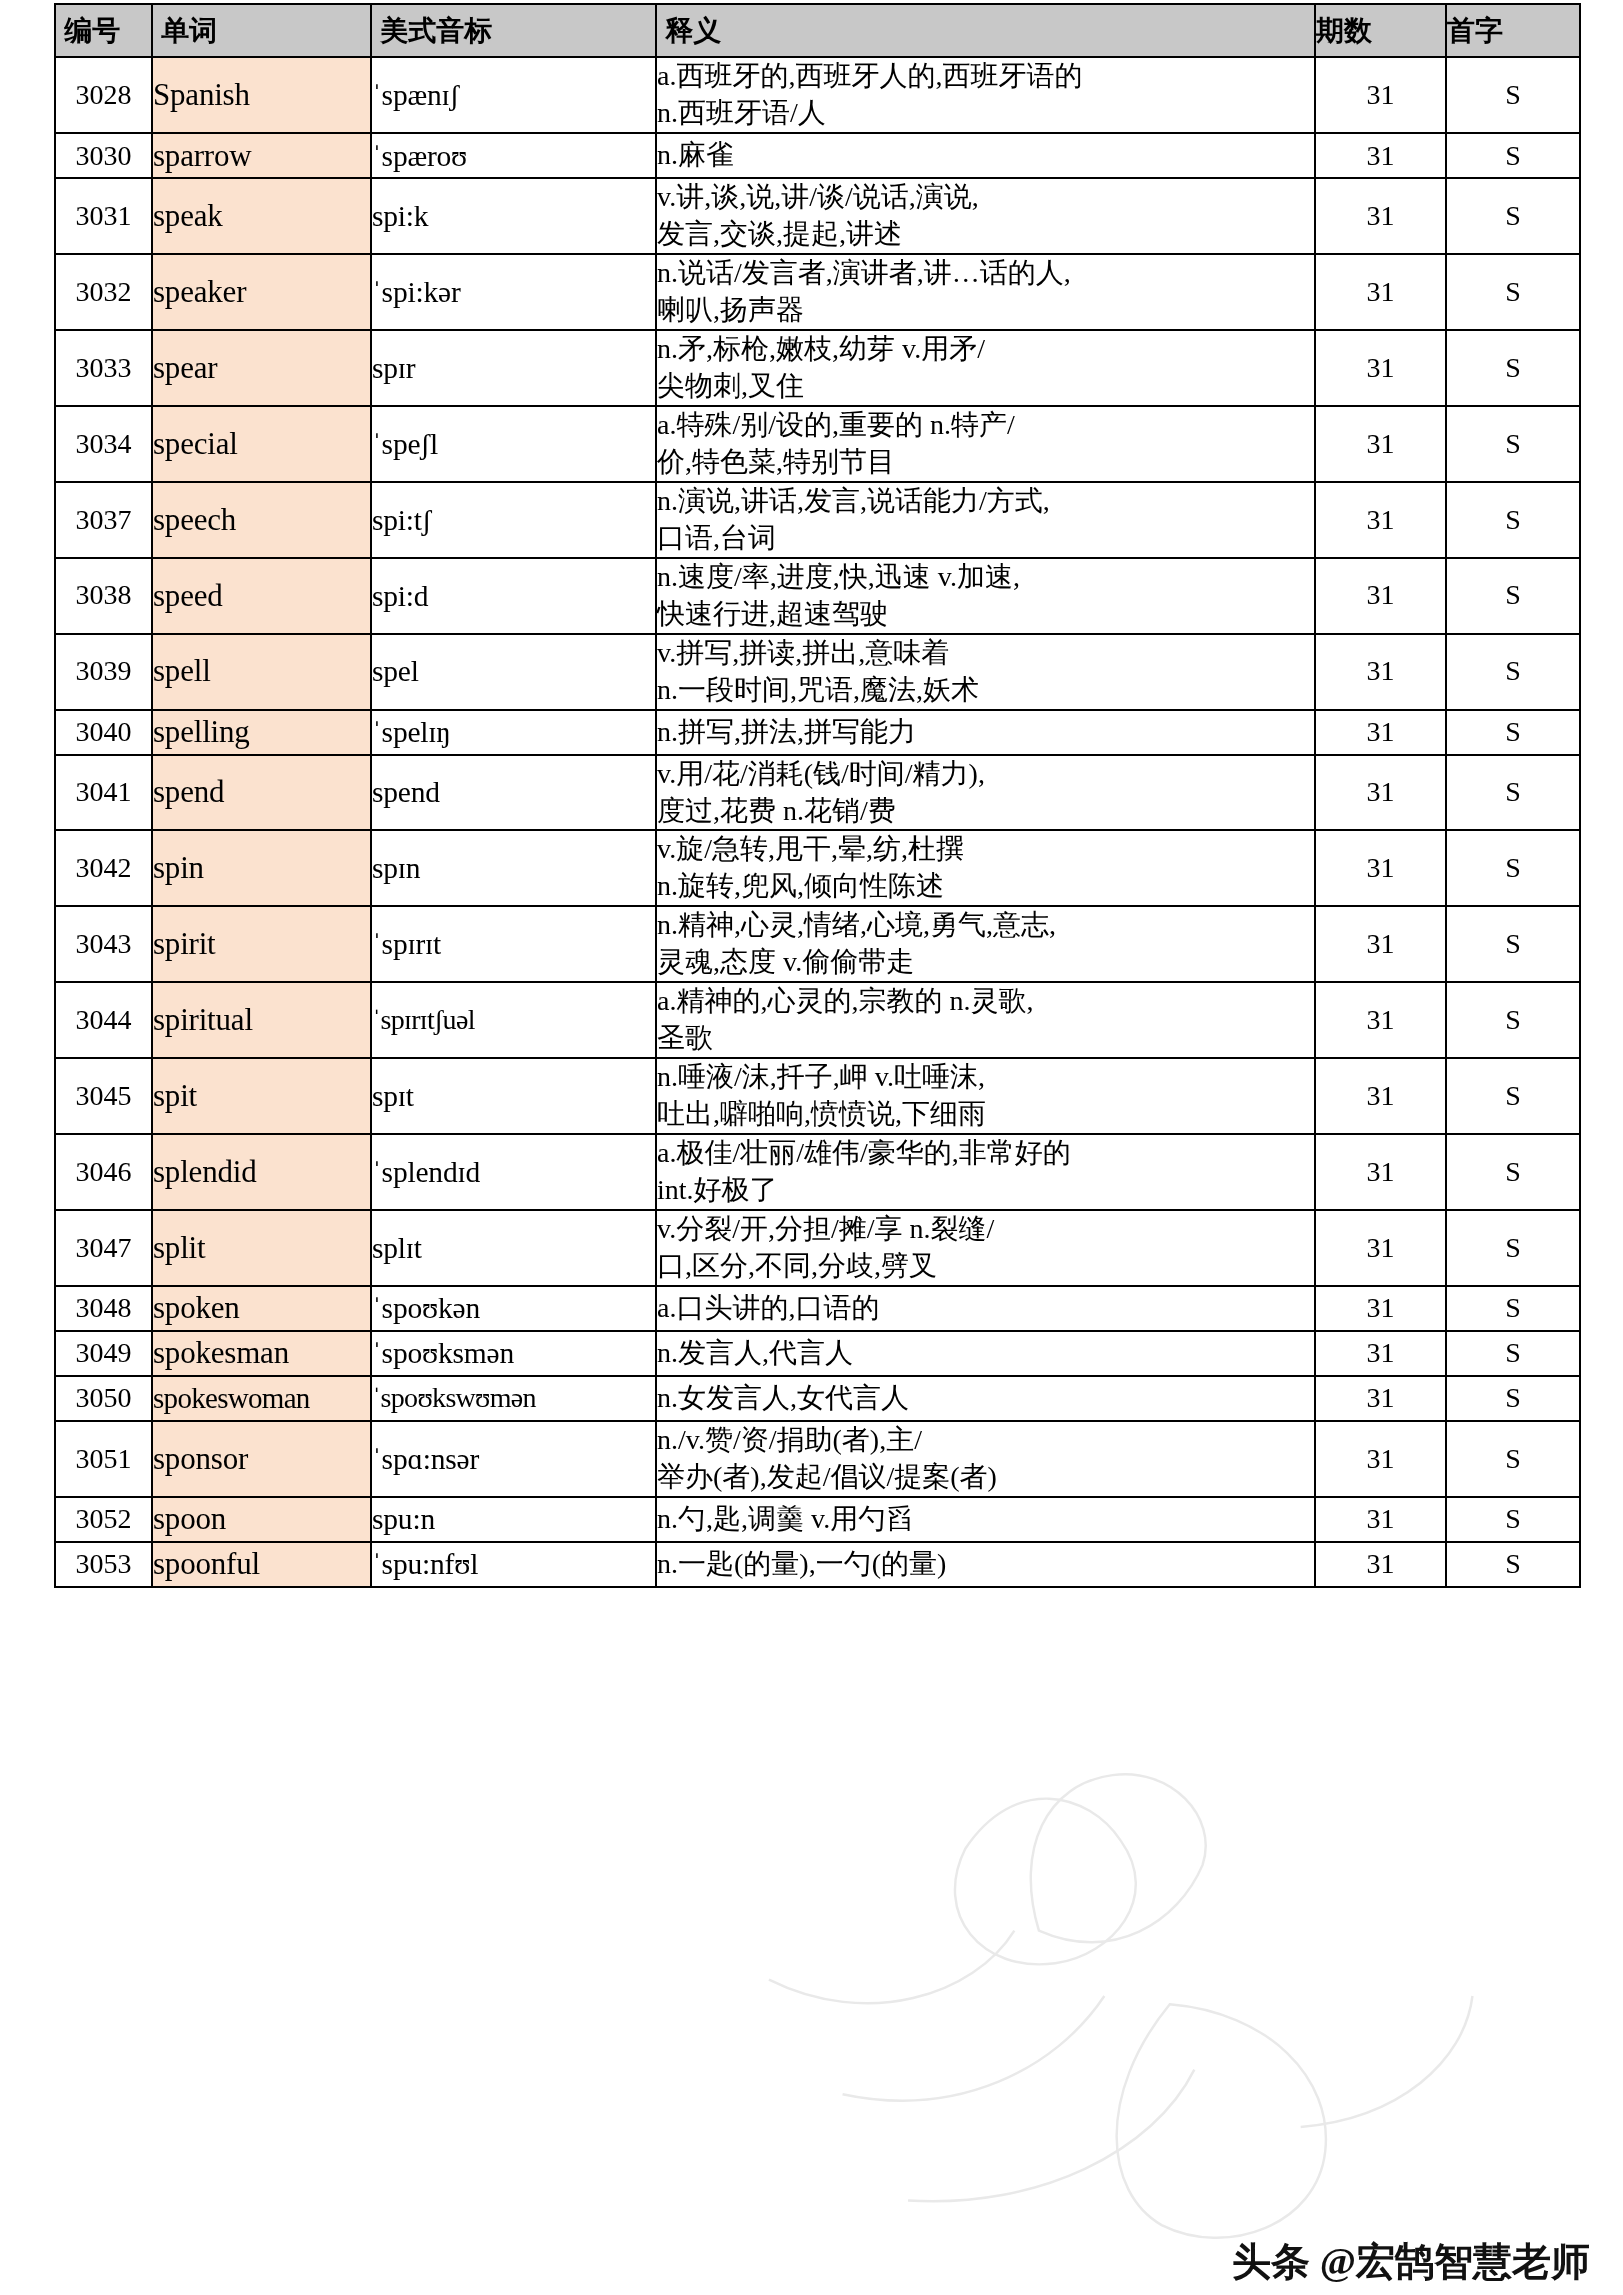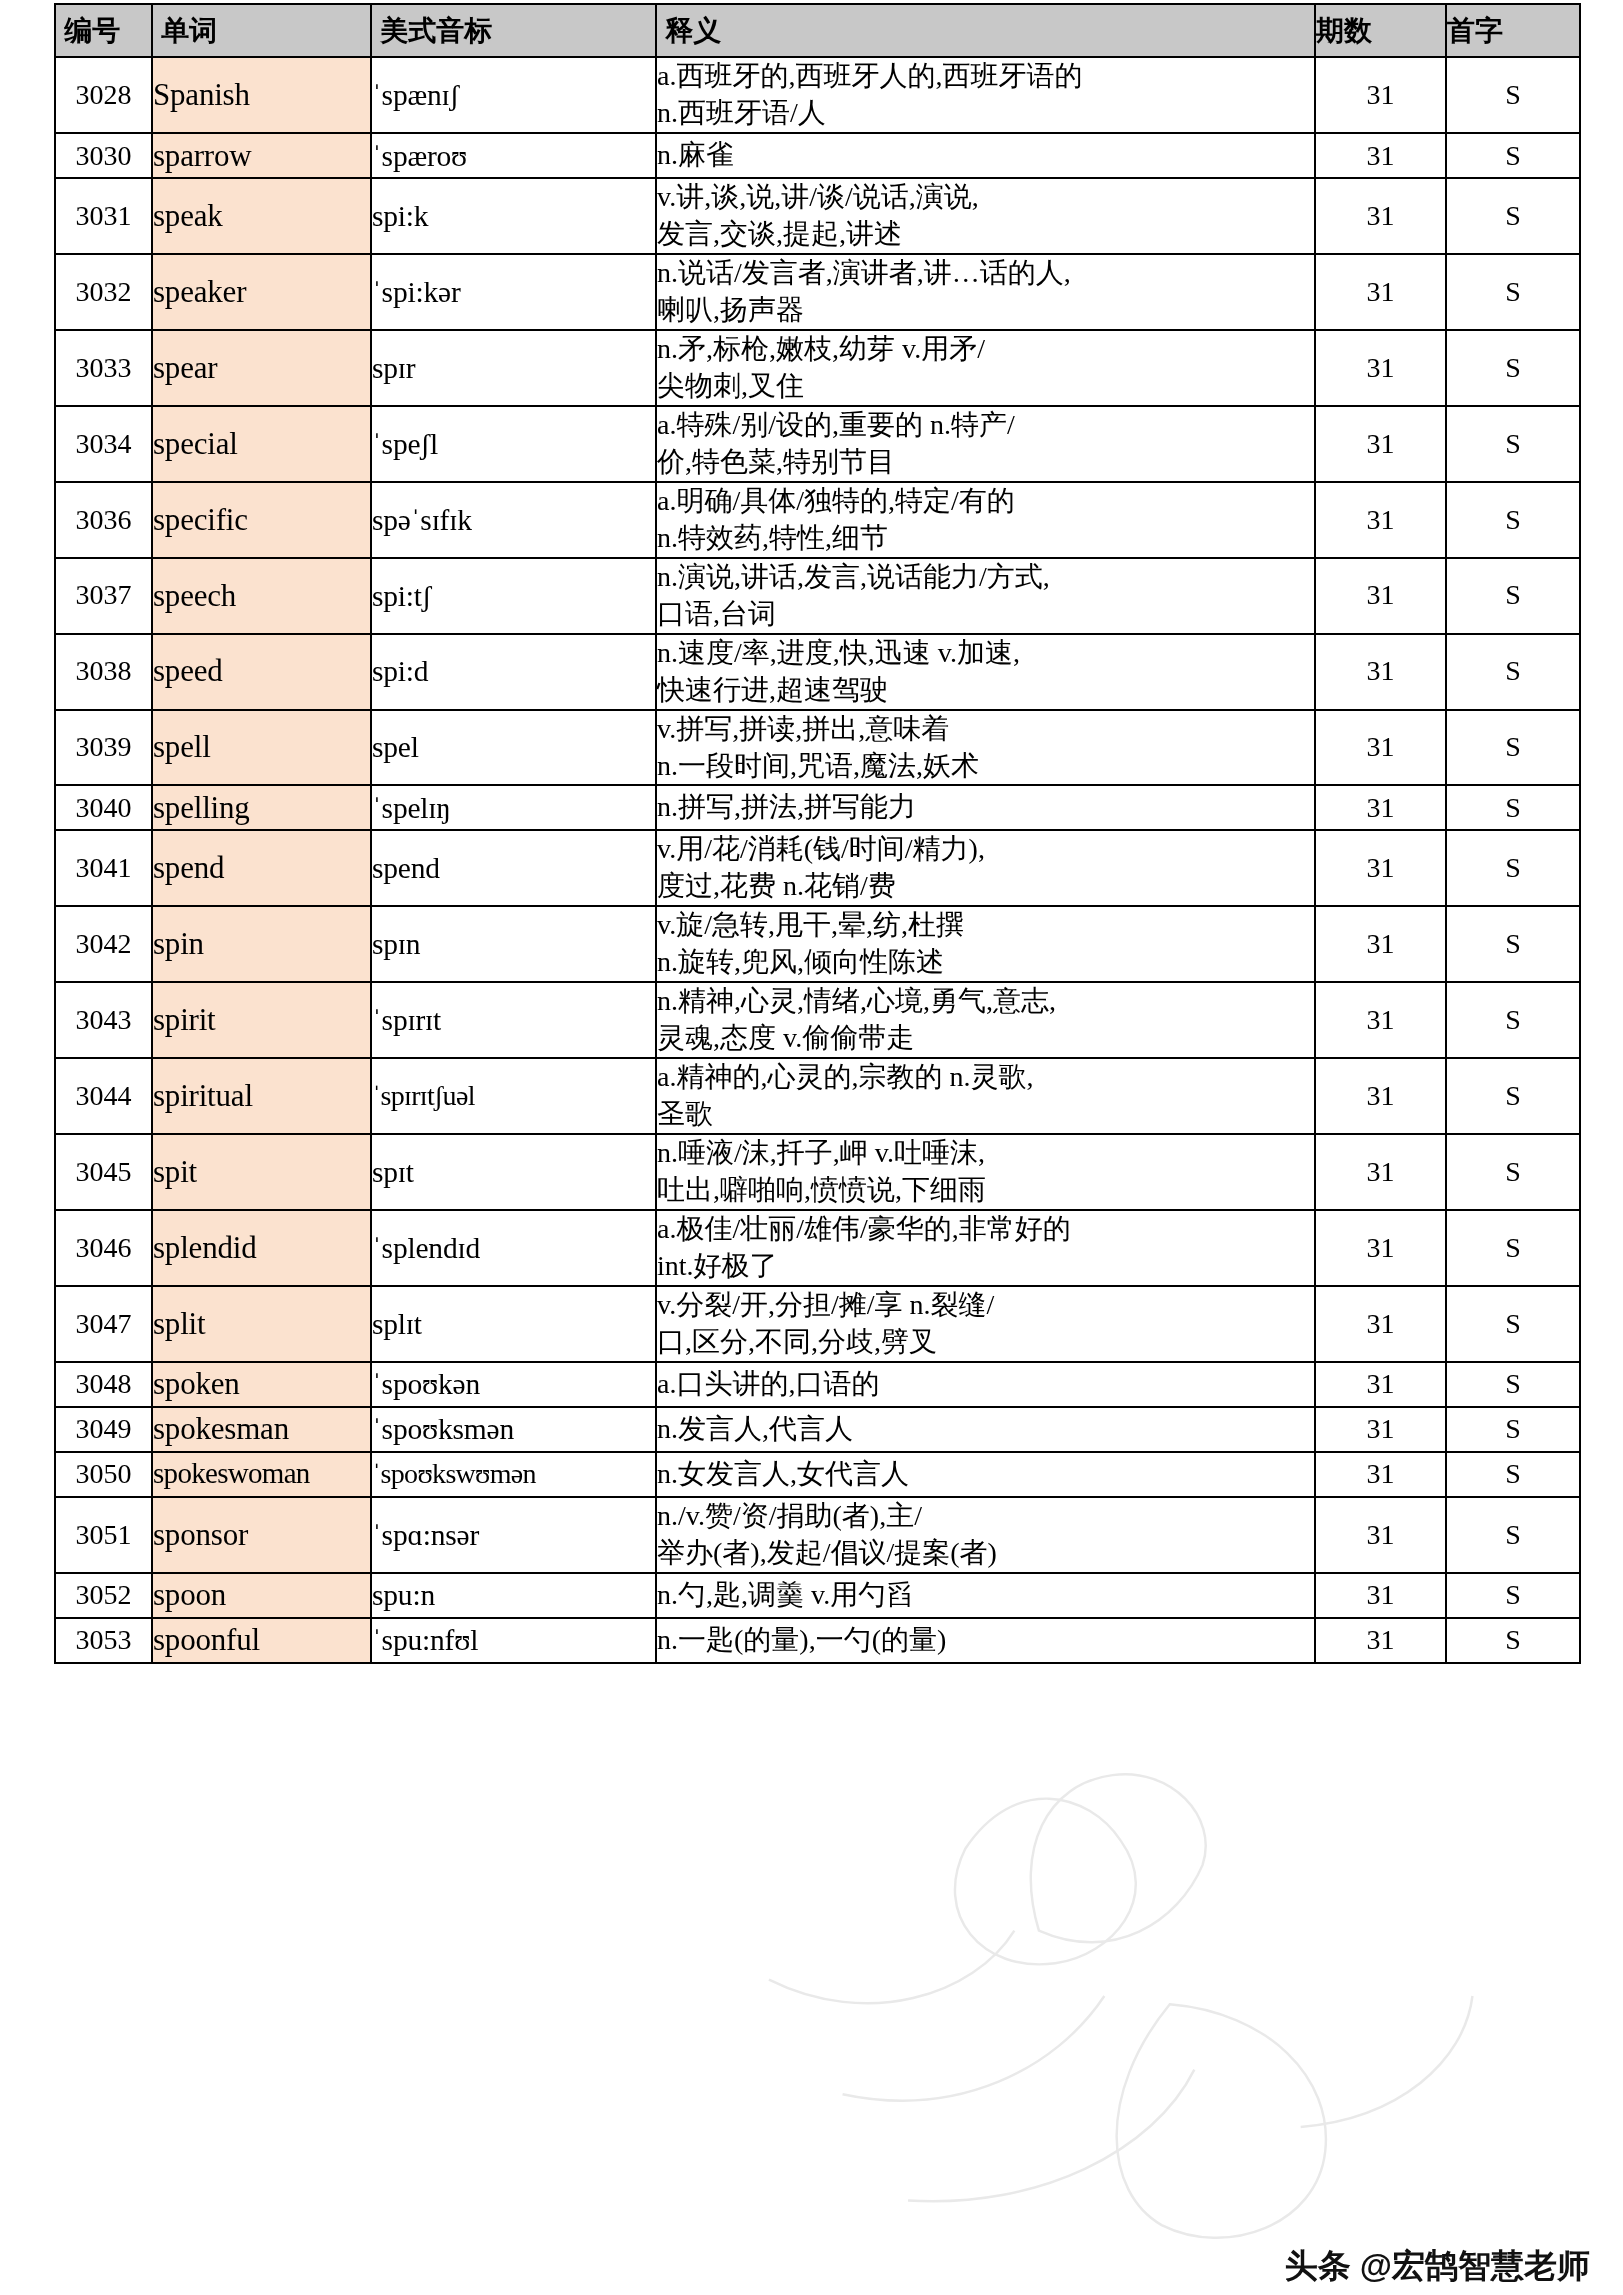--- a/index.html
+++ b/index.html
@@ -101,23 +101,23 @@
     background: #ffffff;
   }
   
   tr.h1 td { height: 43px; }
   tr.h2 td { height: 70px; }
 
   .watermark {
     position: absolute;
     right: 33px;
     bottom: 6.5px;
-    font-family: Liberation Sans, sans-serif;
+    font-family: Liberation Serif, serif;
     font-weight: bold;
-    font-size: 33px;
+    font-size: 39px;
     color: #111;
     white-space: nowrap;
   }
   .bg-art {
     position: absolute;
     inset: 0;
     pointer-events: none;
     z-index: 0;
   }
   .page-inner { position: relative; z-index: 1; }
@@ -219,31 +219,20 @@
             <td class="word-cell">special</td>
             <td class="phon-cell">ˈspeʃl</td>
             <td class="def-cell">
               <span class="dline">a.特殊/别/设的,重要的 n.特产/</span>
               <span class="dline">价,特色菜,特别节目</span>
             </td>
             <td class="issue-cell">31</td>
             <td class="letter-cell">S</td>
           </tr>
           <tr class="h2">
-            <td class="id-cell">3036</td>
-            <td class="word-cell">specific</td>
-            <td class="phon-cell">spəˈsɪfɪk</td>
-            <td class="def-cell">
-              <span class="dline">a.明确/具体/独特的,特定/有的</span>
-              <span class="dline">n.特效药,特性,细节</span>
-            </td>
-            <td class="issue-cell">31</td>
-            <td class="letter-cell">S</td>
-          </tr>
-          <tr class="h2">
             <td class="id-cell">3037</td>
             <td class="word-cell">speech</td>
             <td class="phon-cell">spi:tʃ</td>
             <td class="def-cell">
               <span class="dline">n.演说,讲话,发言,说话能力/方式,</span>
               <span class="dline">口语,台词</span>
             </td>
             <td class="issue-cell">31</td>
             <td class="letter-cell">S</td>
           </tr>

